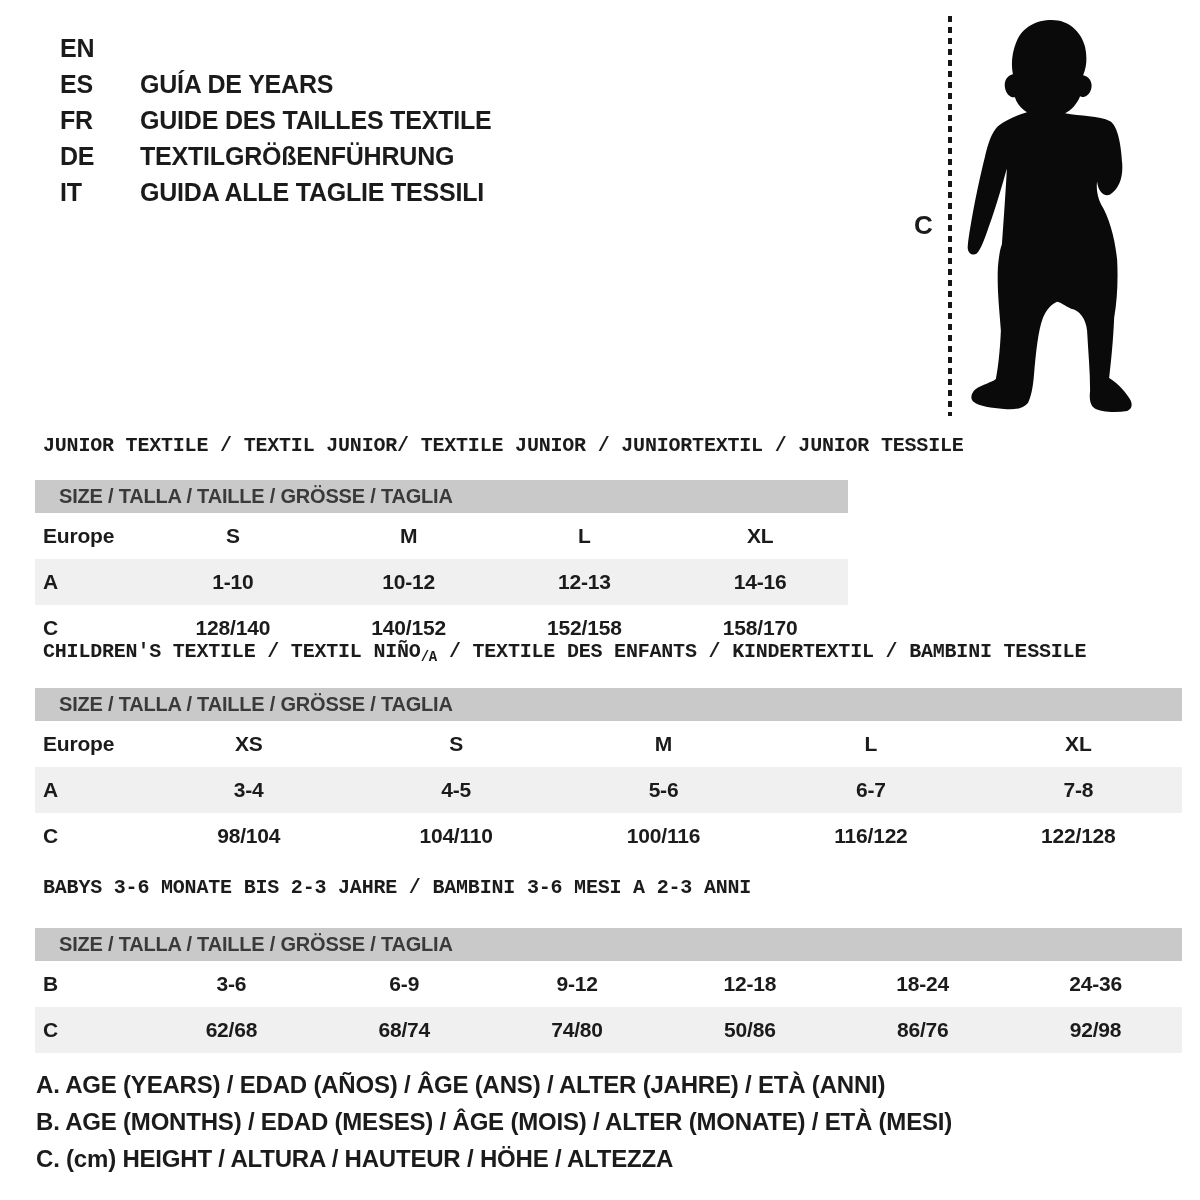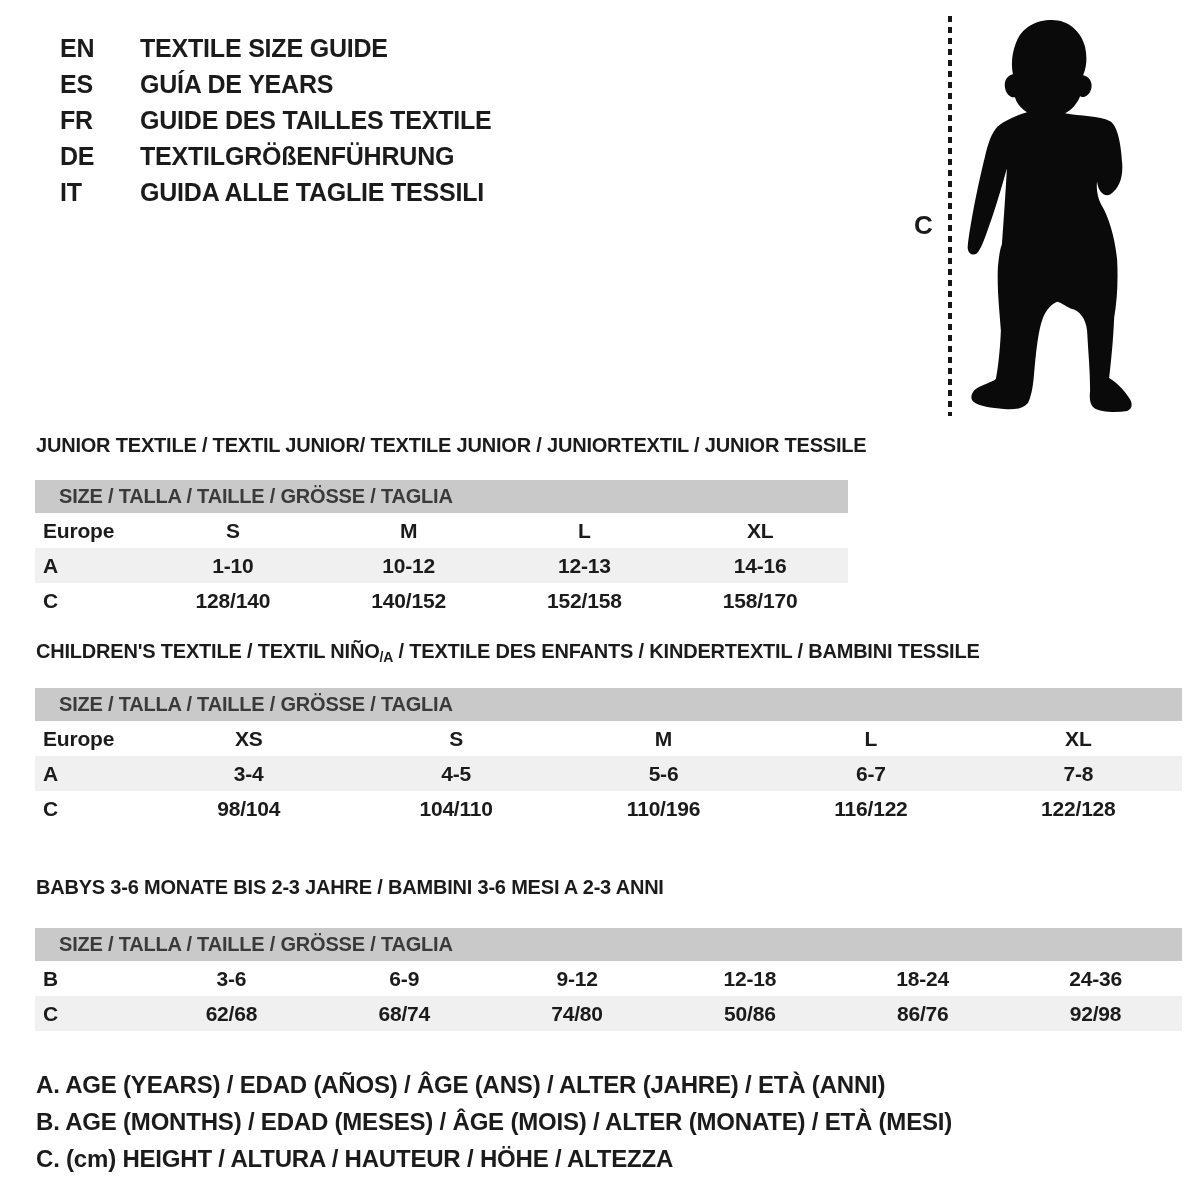--- a/index.html
+++ b/index.html
@@ -9,43 +9,42 @@
   
   #langs{position:absolute;left:38px;top:30px;margin-left:22px;}
   .lang-row{display:flex;height:36px;align-items:center;font-size:25px;}
   .lang-code{width:80px;}
   
   #measure-line{position:absolute;left:948px;top:16px;width:4px;height:400px;
     background:repeating-linear-gradient(to bottom,#161616 0 6px,transparent 6px 11px);}
   #measure-label{position:absolute;left:914px;top:210px;font-size:26px;}
   #silhouette{position:absolute;left:958px;top:12px;}
   
-  .section-title{position:absolute;left:36px;font-size:20px;white-space:nowrap;}
+  .section-title{position:absolute;left:43px;font-size:20px;white-space:nowrap;font-family:Liberation Mono, monospace;}
   .section-title .sub{font-size:14px;vertical-align:-4px;}
   
   .size-table{position:absolute;left:35px;}
   .thead{height:33px;background:#c9c9c9;color:#3a3a3a;display:flex;align-items:center;
          padding-left:24px;font-size:20px;box-sizing:border-box;}
-  .trow{height:35px;display:flex;align-items:center;font-size:21px;}
+  .trow{height:46px;display:flex;align-items:center;font-size:21px;}
   .trow.alt{background:#f0f0f0;}
   .tlabel{width:110px;padding-left:8px;box-sizing:border-box;}
   .tcell{flex:1;text-align:center;}
   
   #legend{position:absolute;left:36px;top:1066px;}
   .legend-line{height:37px;display:flex;align-items:center;font-size:24px;white-space:nowrap;}
 </style>
 </head>
 <body>
 
 <div id="page">
 
   <div id="langs">
     <div class="lang-row">
       <span class="lang-code">EN</span>
-      <span class="lang-label">TEXTILE SIZE GUIDE</span>
     </div>
     <div class="lang-row">
       <span class="lang-code">ES</span>
       <span class="lang-label">GUÍA DE YEARS</span>
     </div>
     <div class="lang-row">
       <span class="lang-code">FR</span>
       <span class="lang-label">GUIDE DES TAILLES TEXTILE</span>
     </div>
     <div class="lang-row">
@@ -150,21 +149,21 @@
       <span class="tcell">3-4</span>
       <span class="tcell">4-5</span>
       <span class="tcell">5-6</span>
       <span class="tcell">6-7</span>
       <span class="tcell">7-8</span>
     </div>
     <div class="trow">
       <span class="tlabel">C</span>
       <span class="tcell">98/104</span>
       <span class="tcell">104/110</span>
-      <span class="tcell">110/196</span>
+      <span class="tcell">100/116</span>
       <span class="tcell">116/122</span>
       <span class="tcell">122/128</span>
     </div>
   </div>
 
   <div class="section-title" style="top:876px">BABYS 3-6 MONATE BIS 2-3 JAHRE / BAMBINI 3-6 MESI A 2-3 ANNI</div>
   <div class="size-table" style="top:928px;width:1147px">
     <div class="thead">SIZE / TALLA / TAILLE / GRÖSSE / TAGLIA</div>
     <div class="trow">
       <span class="tlabel">B</span>

